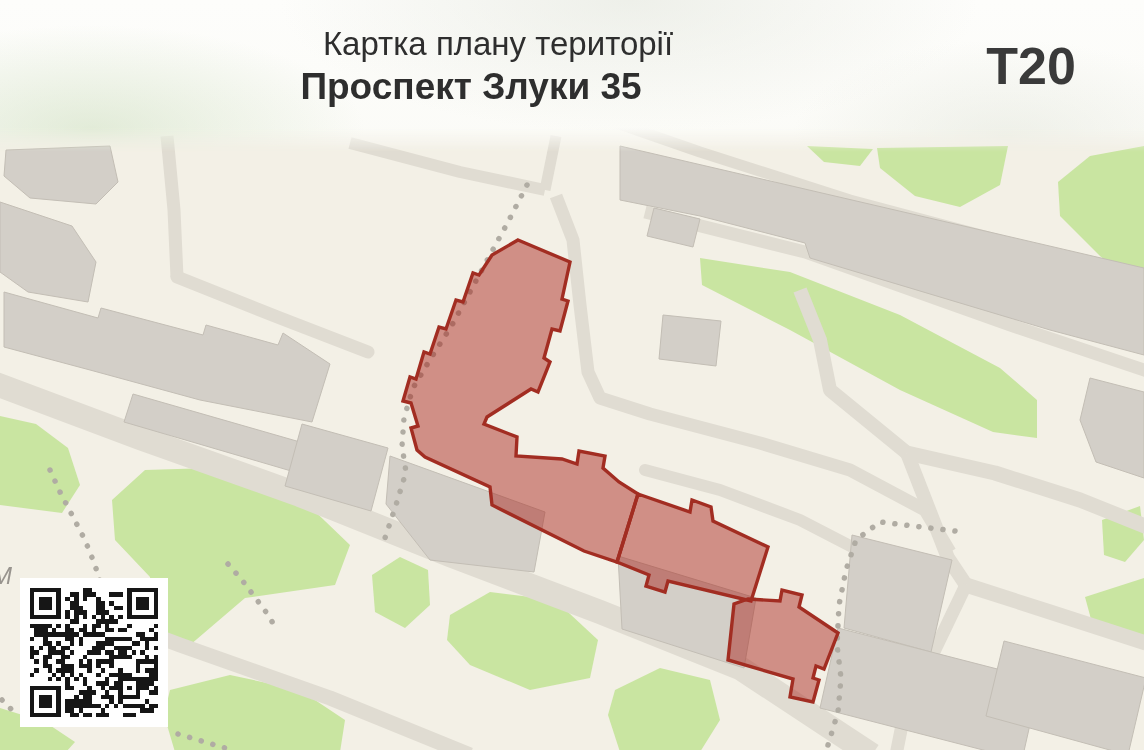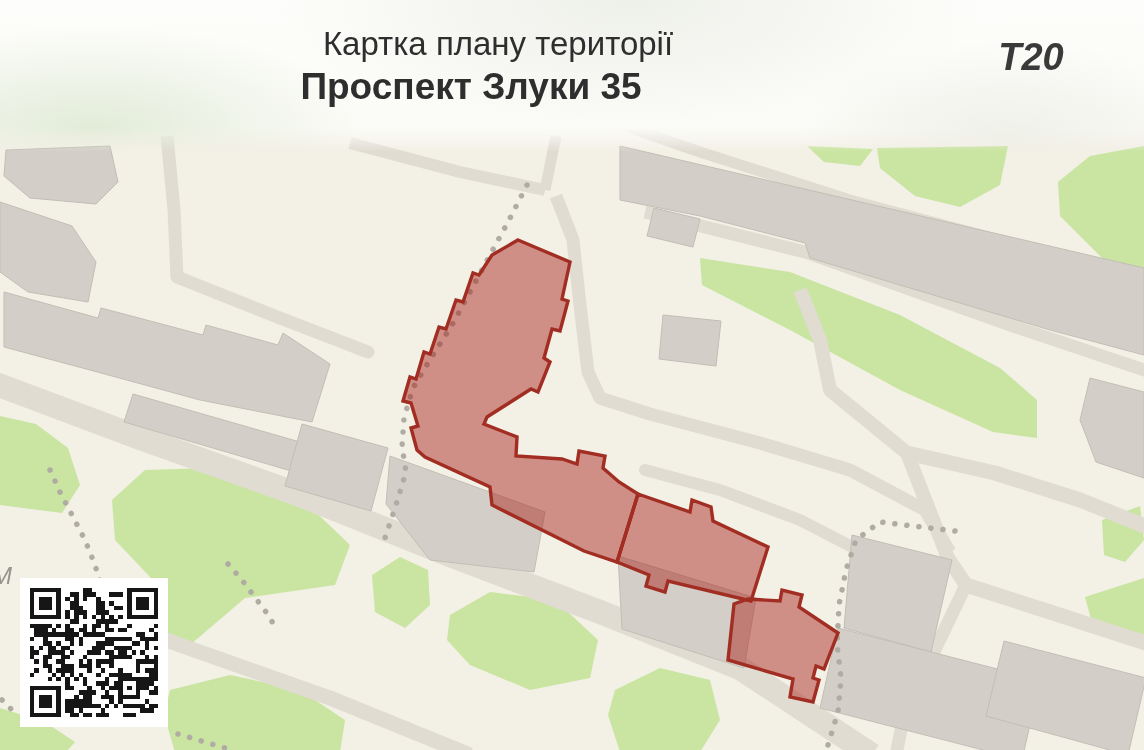--- a/index.html
+++ b/index.html
@@ -32,21 +32,21 @@
   .h-title{
     position:absolute;top:25px;left:474px;transform:translateX(-50%);
     font-size:33px;font-weight:400;color:var(--text-primary);white-space:nowrap;margin-left:24px;
   }
   .h-subtitle{
     position:absolute;top:66px;left:471px;transform:translateX(-50%);
     font-size:37px;font-weight:700;color:var(--text-primary);white-space:nowrap;
   }
   .h-code{
     position:absolute;top:36px;left:1031px;transform:translateX(-50%);
-    font-size:38px;font-weight:700;color:#3a3a3a;white-space:nowrap;font-style:italic;
+    font-size:52px;font-weight:700;color:#3a3a3a;white-space:nowrap;
   }
   
   #street-label{
     position:absolute;left:-8px;top:562px;font-size:24px;font-style:italic;
     color:var(--street-label-color);
   }
   
   #qr-box{
     position:absolute;left:20px;top:578px;width:148px;height:149px;
     background:var(--qr-bg,#fff);

